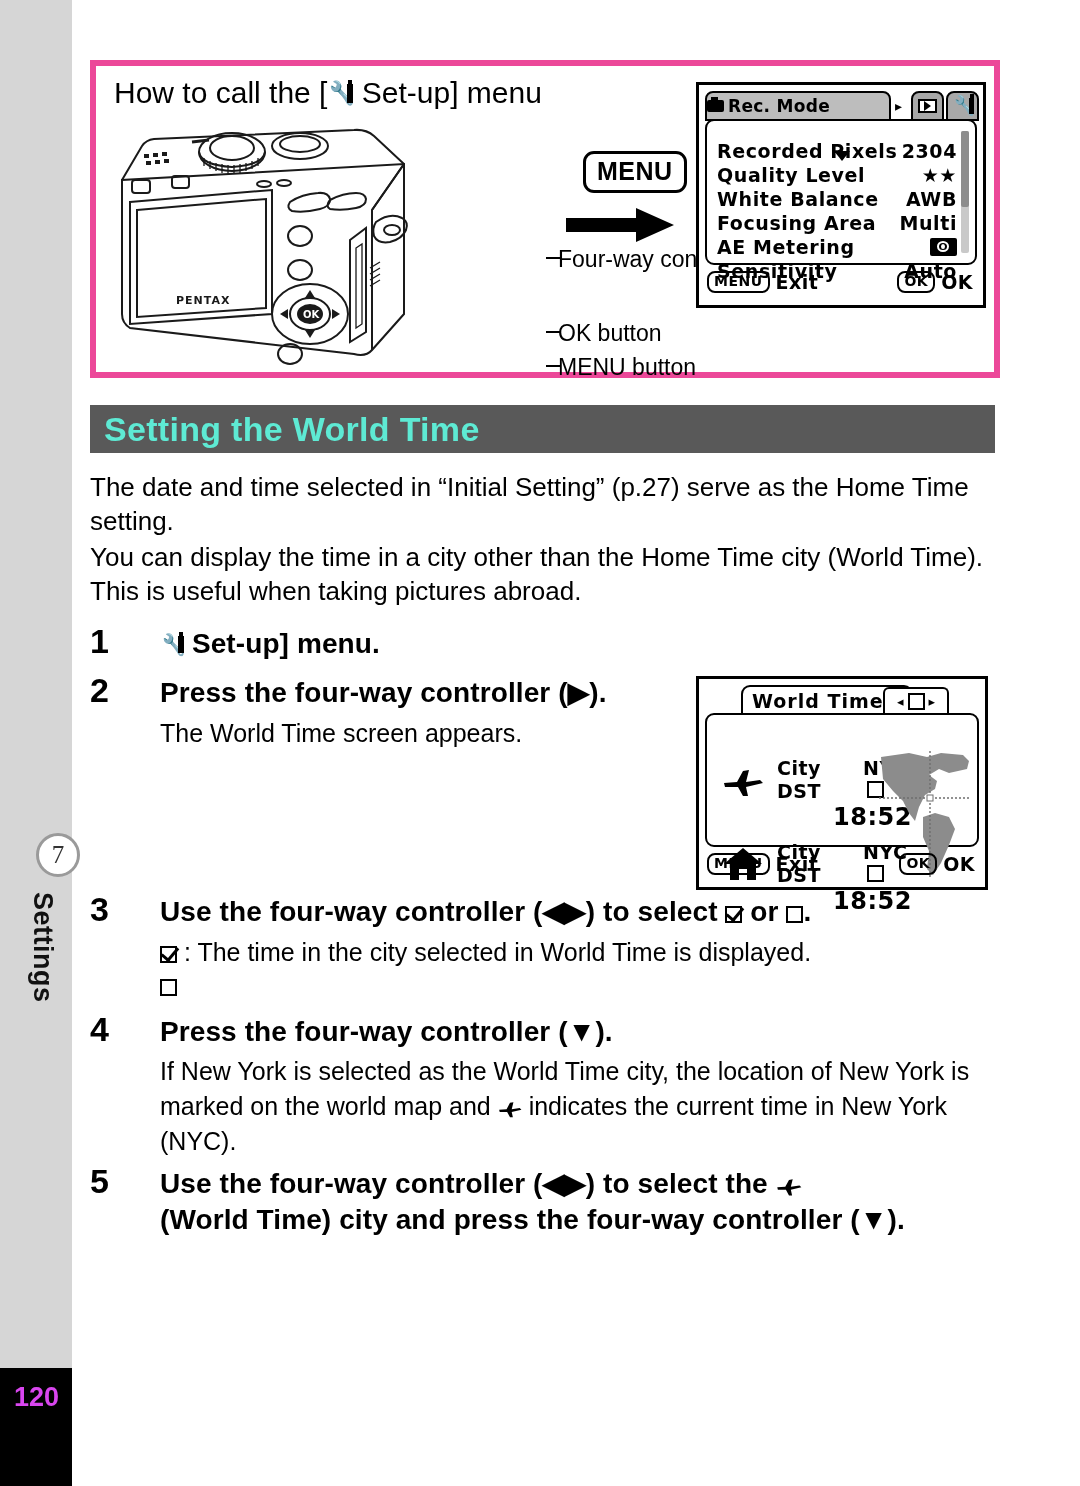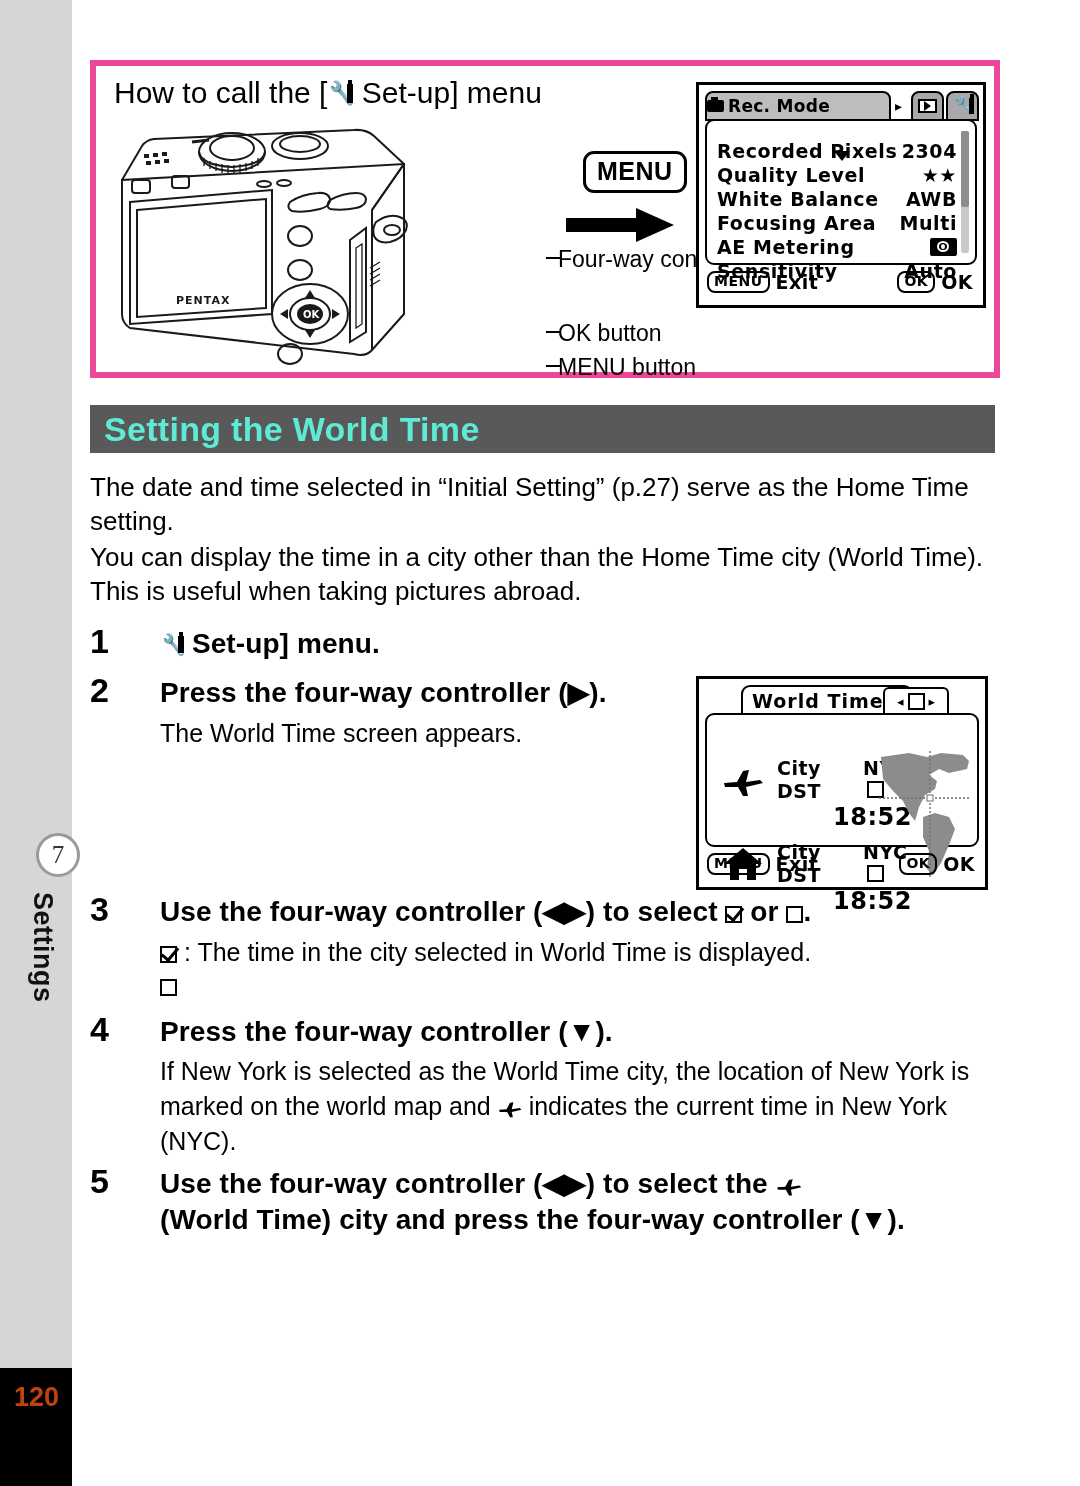--- a/index.html
+++ b/index.html
@@ -45,21 +45,21 @@
     letter-spacing: 0.5px;
     writing-mode: vertical-rl;
     text-orientation: mixed;
     color: #111;
   }
   .page-number-box {
     position: absolute;
     left: 0; top: 1368px;
     width: 72px; height: 118px;
     background: #000000;
-    color: #c2410c;
+    color: #d946ef;
     font-size: 27px;
     font-weight: bold;
     display: flex;
     align-items: flex-start;
     justify-content: flex-start;
     padding: 14px 0 0 14px;
     box-sizing: border-box;
   }
 
   

